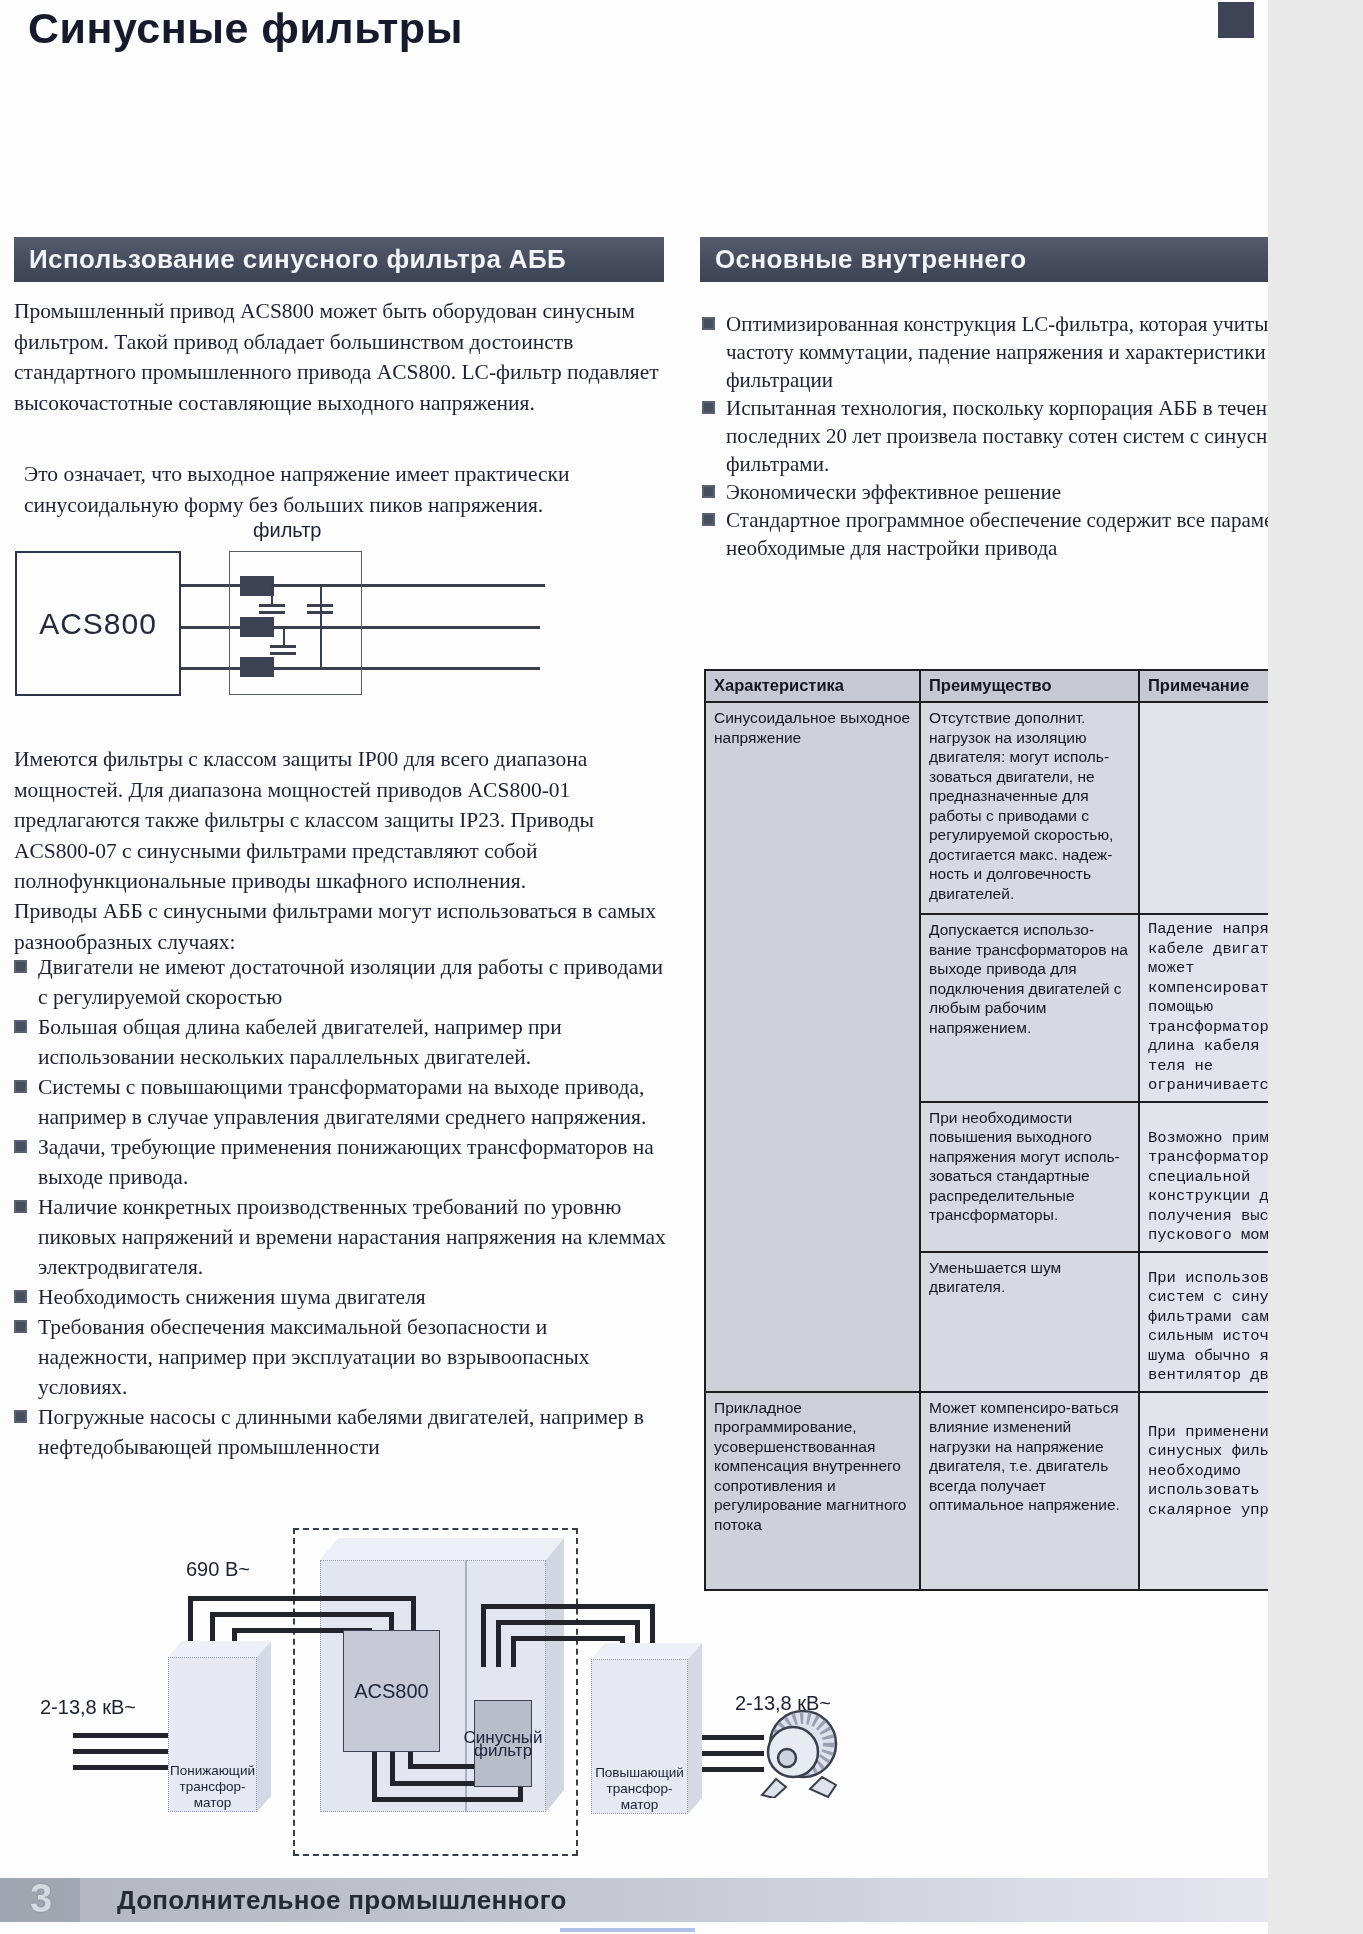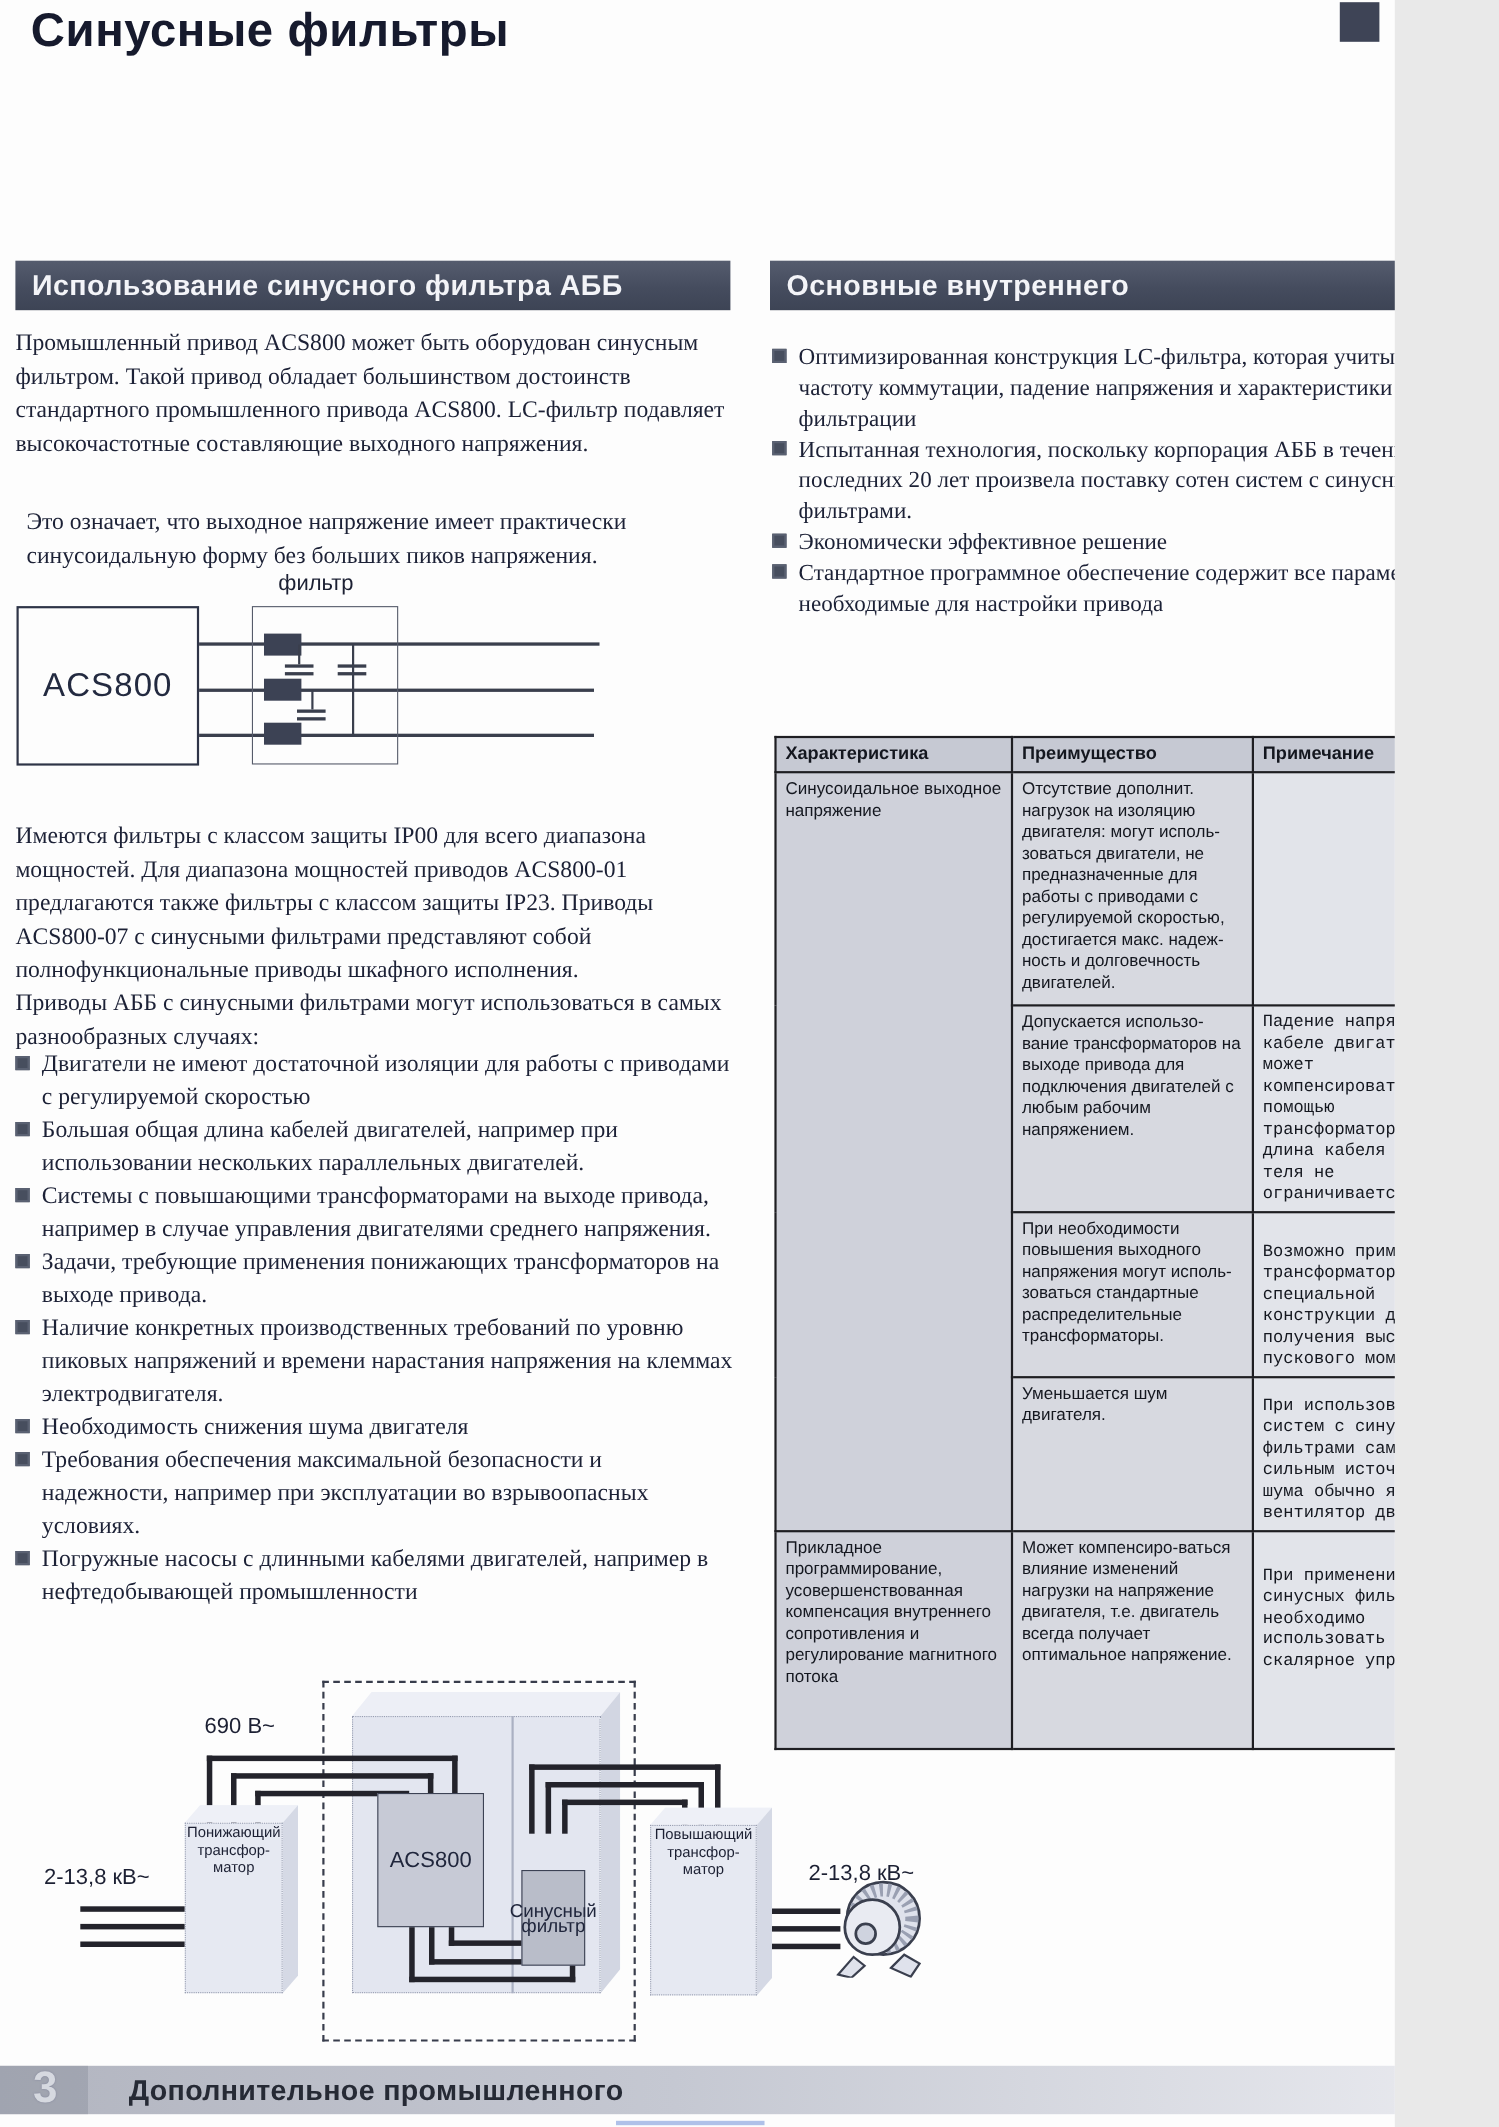--- a/index.html
+++ b/index.html
@@ -47,21 +47,21 @@
   td.c-ben{background:#d7d9e0;}
   td.c-note{background:#e2e4ea;font-family:Liberation Mono, monospace;}
   .pt26{padding-top:26px !important;}
   .pt16{padding-top:16px !important;}
   .pt30{padding-top:30px !important;}
 
   
   .dash-box{border:2.5px dashed #383d4c;}
   .face-front{position:absolute;background:#e4e7f1;border:1px dotted #979db0;box-sizing:border-box;}
   .face-top,.face-side{position:absolute;}
-  .t-label{display:flex;align-items:flex-start;justify-content:center;text-align:center;
+  .t-label{display:flex;align-items:flex-end;justify-content:center;text-align:center;
            font-size:13.5px;line-height:16px;color:#1c2033;}
   .cab{position:absolute;background:#23232b;}
   .diag-label{position:absolute;font-size:20px;color:#1c2033;white-space:nowrap;text-align:center;}
   .inner-box{position:absolute;border:1.5px solid #3c4254;display:flex;align-items:center;
              justify-content:center;text-align:center;}
 
   
   .footer-bar{position:absolute;left:0;top:1878px;width:1363px;height:44px;
               background:linear-gradient(90deg,#b2b5c0 0%,#c5c8d2 45%,#eaebf0 100%);}
   .footer-bar::before{content:"";position:absolute;left:0;top:0;width:80px;height:44px;

